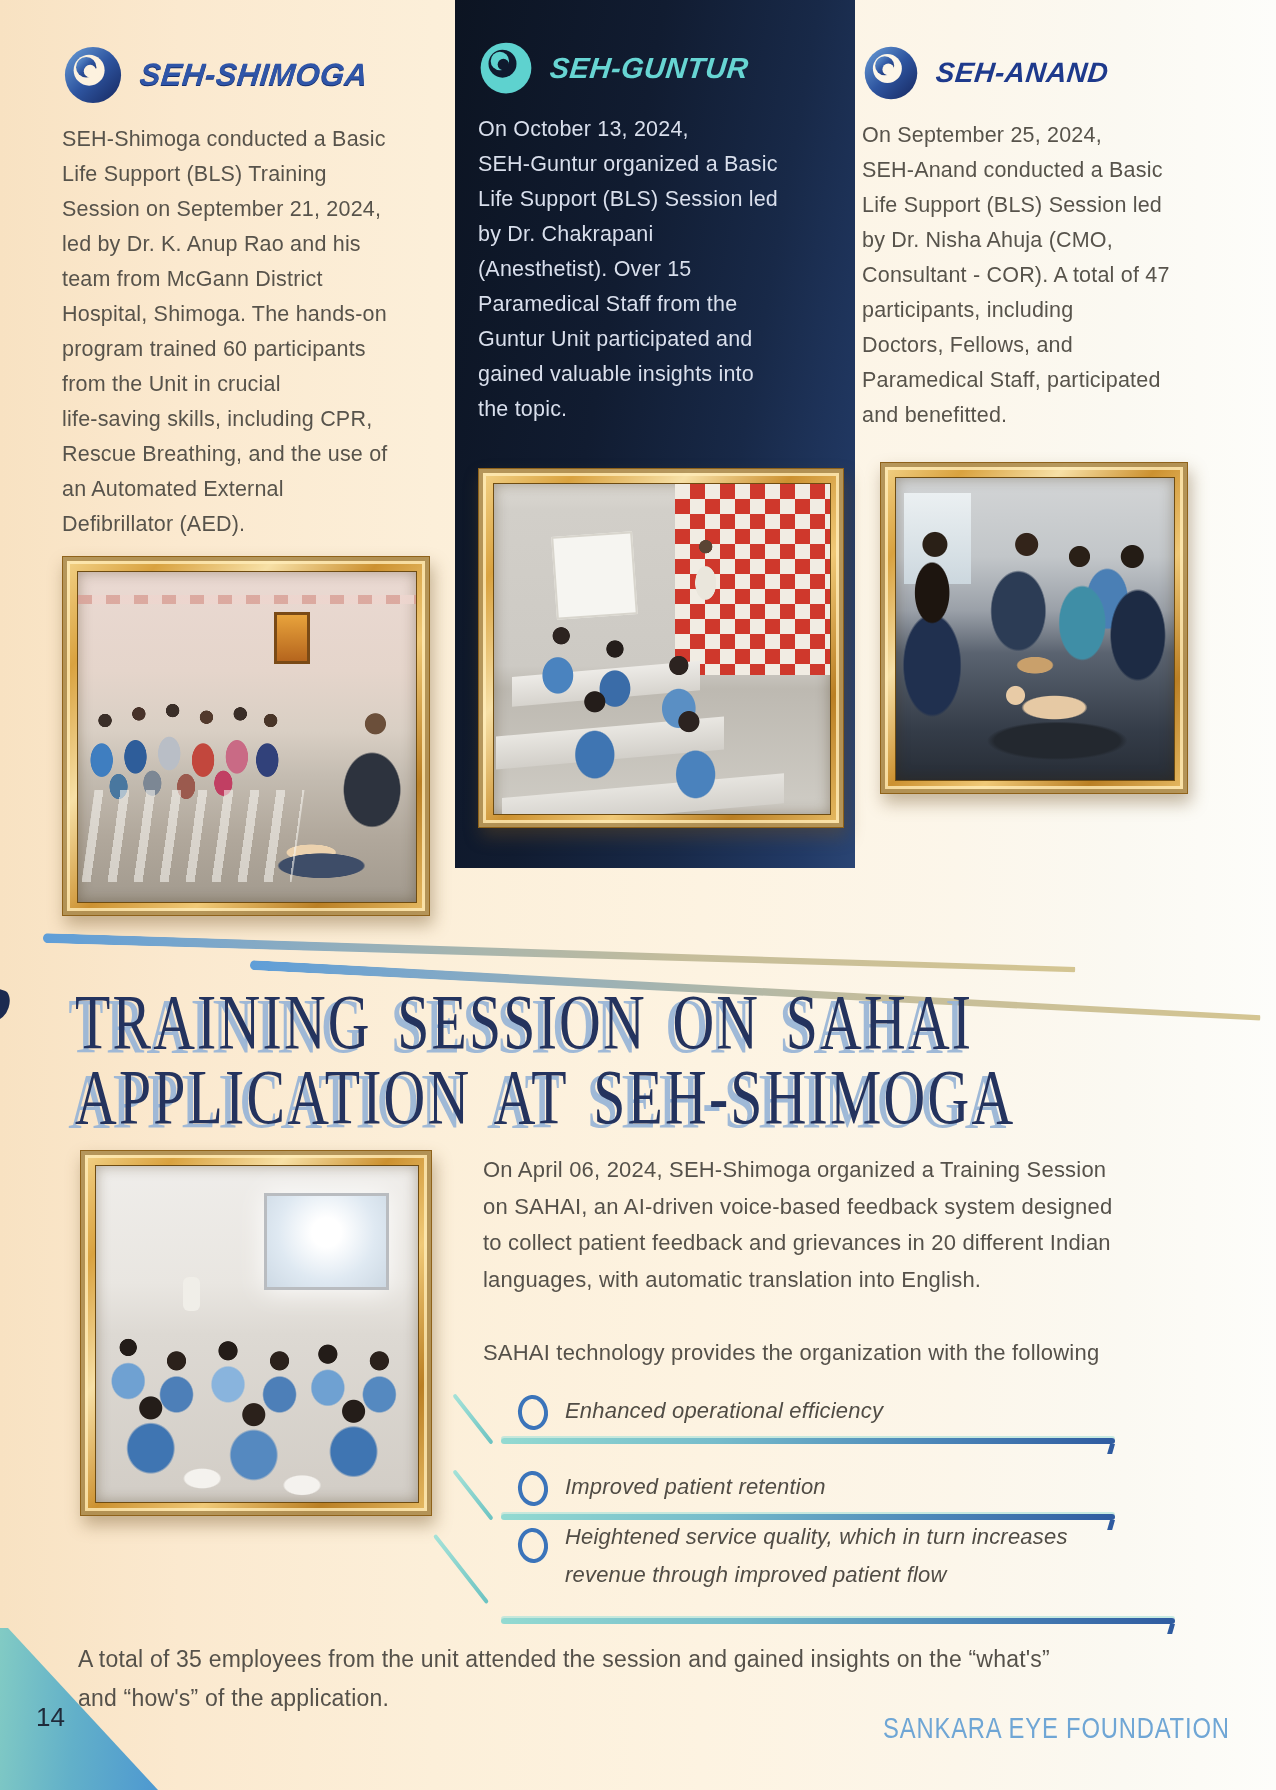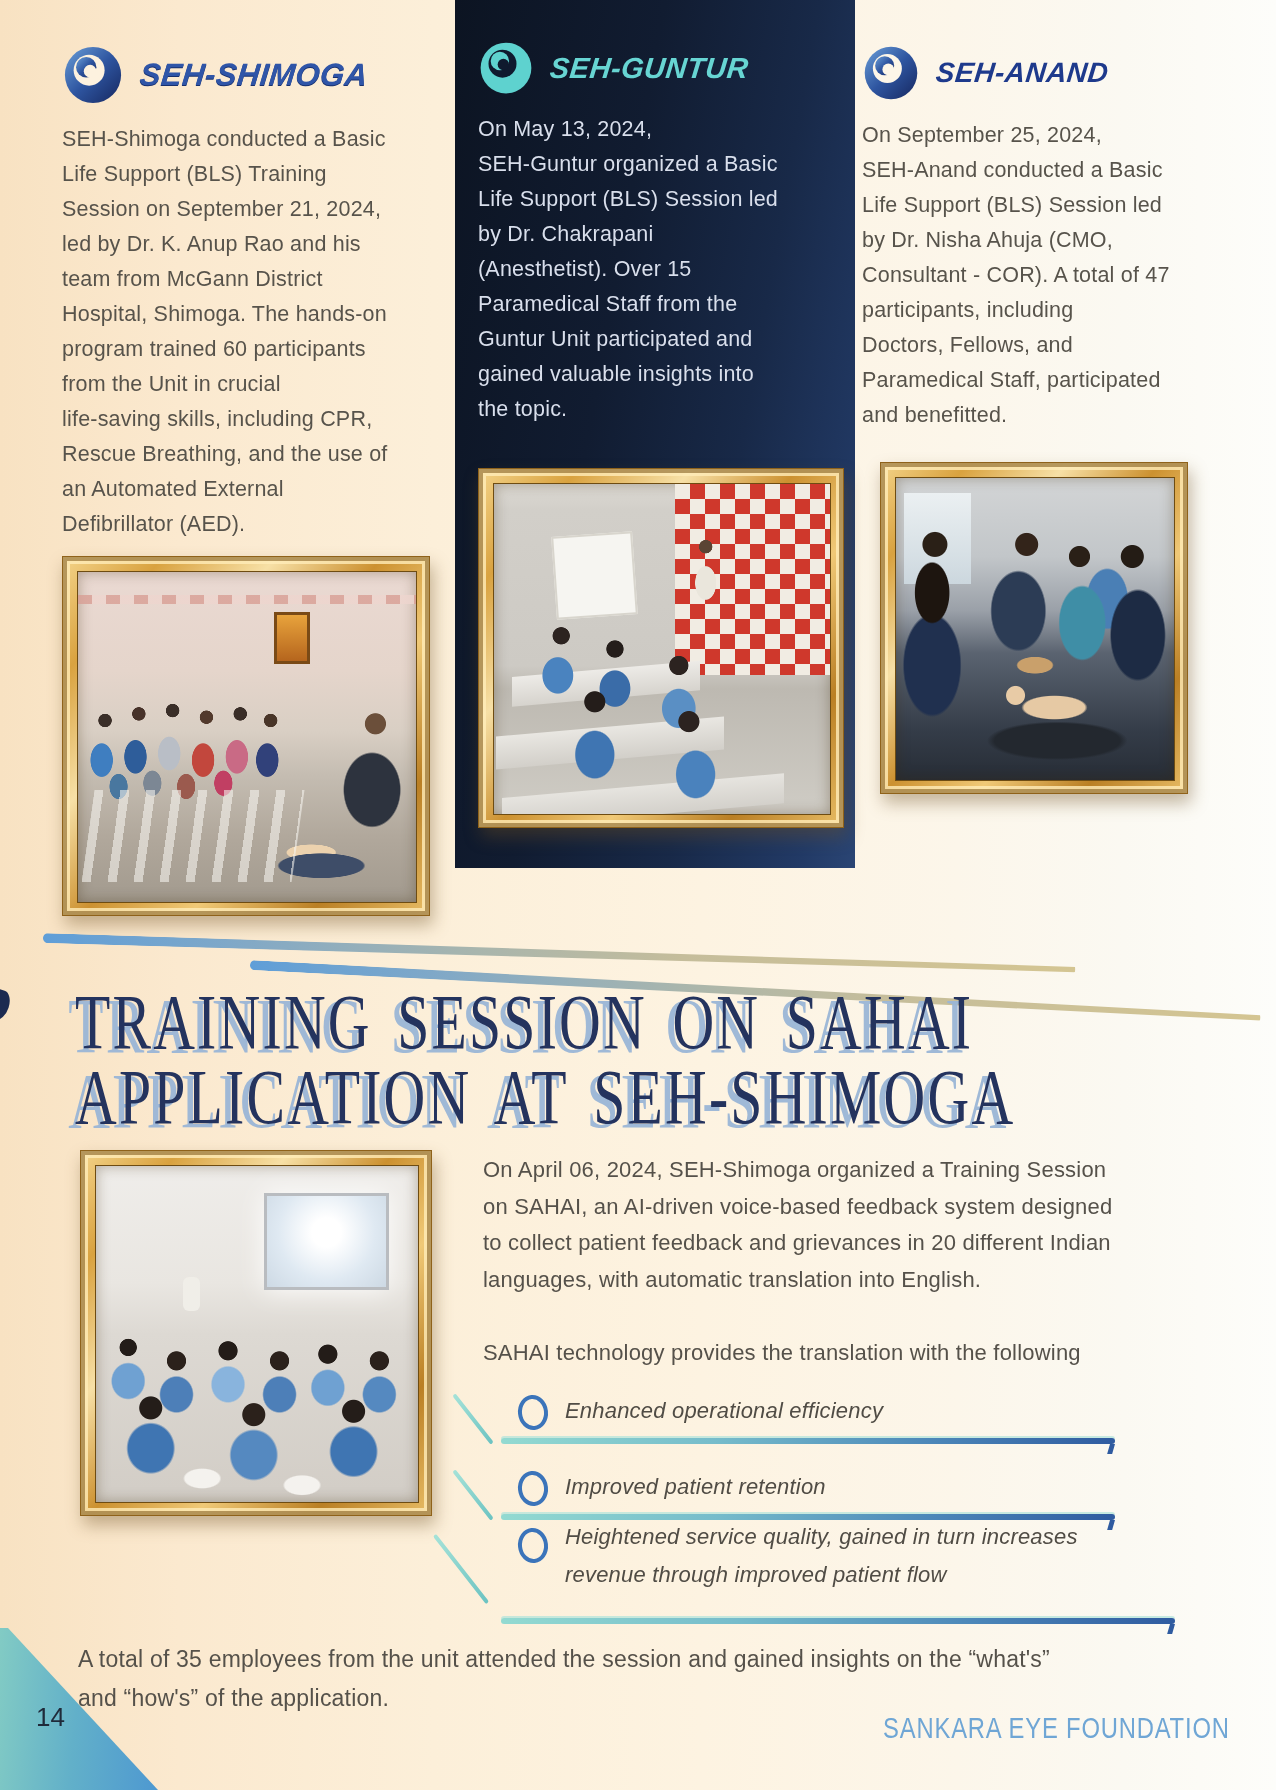--- a/index.html
+++ b/index.html
@@ -210,21 +210,21 @@
     <div class="panel-inner">
       <div class="hrow">
         <svg width="56" height="56" viewBox="0 0 64 64">
           <circle cx="32" cy="32" r="29" fill="#5ed2cf"></circle>
           <circle cx="28" cy="27" r="16" fill="#0f1a2e"></circle>
           <circle cx="25" cy="24" r="10.5" fill="#5ed2cf"></circle>
           <circle cx="29" cy="28" r="6.5" fill="#0f1a2e"></circle>
         </svg>
         <h2 class="htitle t-guntur">SEH-GUNTUR</h2>
       </div>
-      <p class="body-text">On May 13, 2024,
+      <p class="body-text">On October 13, 2024,
 SEH-Guntur organized a Basic
 Life Support (BLS) Session led
 by Dr. Chakrapani
 (Anesthetist). Over 15
 Paramedical Staff from the
 Guntur Unit participated and
 gained valuable insights into
 the topic.</p>
     </div>
   </section>
@@ -293,40 +293,40 @@
       <div class="layer p4-screen"></div>
       <div class="layer p4-speaker"></div>
       <div class="layer p4-crowd"></div>
     </div>
   </div>
 
   <p class="intro">On April 06, 2024, SEH-Shimoga organized a Training Session
 on SAHAI, an AI-driven voice-based feedback system designed
 to collect patient feedback and grievances in 20 different Indian
 languages, with automatic translation into English.</p>
-  <p class="lead">SAHAI technology provides the translation with the following</p>
+  <p class="lead">SAHAI technology provides the organization with the following</p>
 
   <div class="bullet b1">
     <span class="b-diag"></span>
     <span class="b-ring"></span>
     <p class="b-text">Enhanced operational efficiency</p>
     <span class="b-bar"></span>
   </div>
 
   <div class="bullet b2">
     <span class="b-diag"></span>
     <span class="b-ring"></span>
     <p class="b-text">Improved patient retention</p>
     <span class="b-bar"></span>
   </div>
 
   <div class="bullet b3">
     <span class="b-diag"></span>
     <span class="b-ring"></span>
-    <p class="b-text">Heightened service quality, gained in turn increases
+    <p class="b-text">Heightened service quality, which in turn increases
 revenue through improved patient flow</p>
     <span class="b-bar"></span>
   </div>
 
   <p class="outro">A total of 35 employees from the unit attended the session and gained insights on the “what's”
 and “how's” of the application.</p>
 
   <div class="corner"></div>
   <div class="pageno">14</div>
   <div class="brand">SANKARA EYE FOUNDATION</div>

